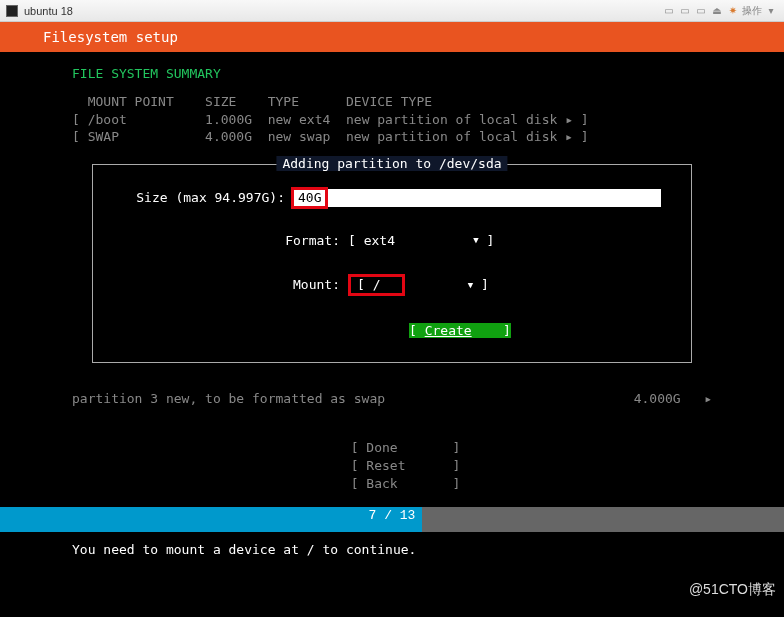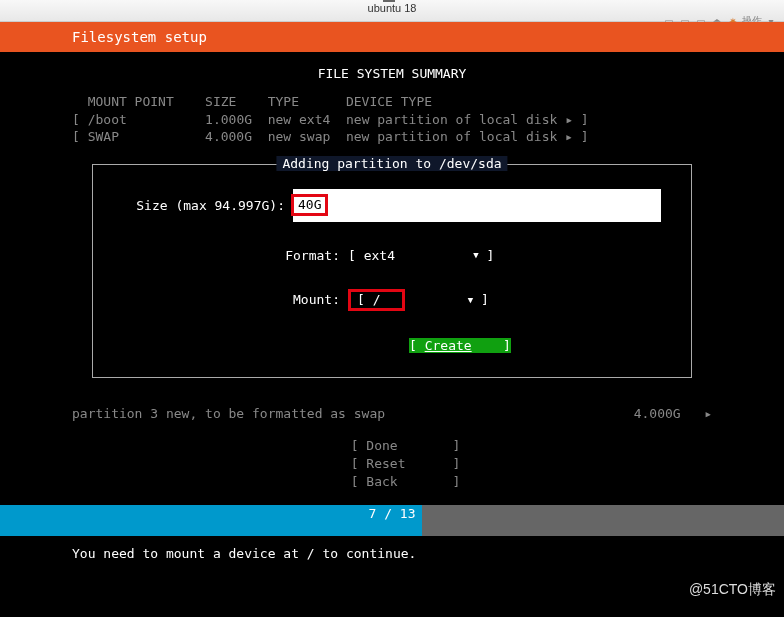--- a/index.html
+++ b/index.html
@@ -15,21 +15,20 @@
     .titlebar {
       height: 22px;
       background: linear-gradient(#f8f8f8, #e8e8e8);
       border-bottom: 1px solid #ccc;
       display: flex;
       align-items: center;
       padding: 0 6px;
       font-family: sans-serif;
       font-size: 11px;
       color: #333;
-      flex-direction: column;
     }
     .titlebar-icon {
       width: 12px; height: 12px;
       border: 1px solid #666;
       margin-right: 6px;
       background: #222;
     }
     .titlebar-right {
       margin-left: auto;
       display: flex;
@@ -43,26 +42,26 @@
       background: #000;
       height: 595px;
       color: #fff;
       position: relative;
     }
     .header-bar {
       background: #e95420;
       height: 30px;
       display: flex;
       align-items: center;
-      padding-left: 72px;
+      padding-left: 43px;
       color: #fff;
       font-size: 14px;
     }
     .content { padding: 14px 72px 0 72px; }
-    .section-title { color: #ffffff; margin-bottom: 12px; text-align: center; }
+    .section-title { color: #22c55e; margin-bottom: 12px; }
     .summary-table { color: #888; white-space: pre; line-height: 1.35; margin-bottom: 18px; }
     .dialog-box {
       border: 1px solid #aaa;
       margin: 0 20px;
       padding: 24px 30px 22px 30px;
       position: relative;
     }
     .dialog-title {
       position: absolute;
       top: -9px;
@@ -71,21 +70,21 @@
       background: #0f172a;
       padding: 0 6px;
       color: #fff;
     }
     .form-row { display: flex; align-items: center; margin-bottom: 26px; }
     .form-label { width: 170px; text-align: right; padding-right: 8px; color: #fff; }
     .size-input-wrap {
       background: #fff;
       color: #000;
       flex: 1;
-      height: 33px;
+      height: 18px;
       display: flex;
       align-items: center;
     }
     .size-value-box {
       border: 3px solid #e30613;
       padding: 0 4px;
       line-height: 16px;
       height: 22px;
       margin: -2px 0 -2px -2px;
       display: inline-block;
@@ -103,31 +102,32 @@
     }
     .buttons-col { margin-left: 260px; }
     .btn-row { color: #fff; line-height: 1.4; padding-left: 26px; }
     .btn-create { background: #10a010; color: #fff; }
     .underline { text-decoration: underline; }
     .below-box { padding: 28px 72px 0 72px; color: #888; display: flex; }
     .below-right { margin-left: auto; }
     .bottom-buttons {
       color: #888;
       text-align: center;
-      margin-top: 16px;
+      margin-top: 33px;
       line-height: 1.4;
       white-space: pre;
       padding-left: 27px;
     }
     .progress-bar {
       margin-top: 14px;
-      height: 31px;
+      height: 25px;
       background: #666;
       position: relative;
       display: flex;
+      font-family: Liberation Mono, monospace;
     }
     .progress-fill {
       background: #0099cc;
       height: 100%;
     }
     .progress-text {
       position: absolute;
       width: 100%;
       text-align: center;
       color: #fff;

